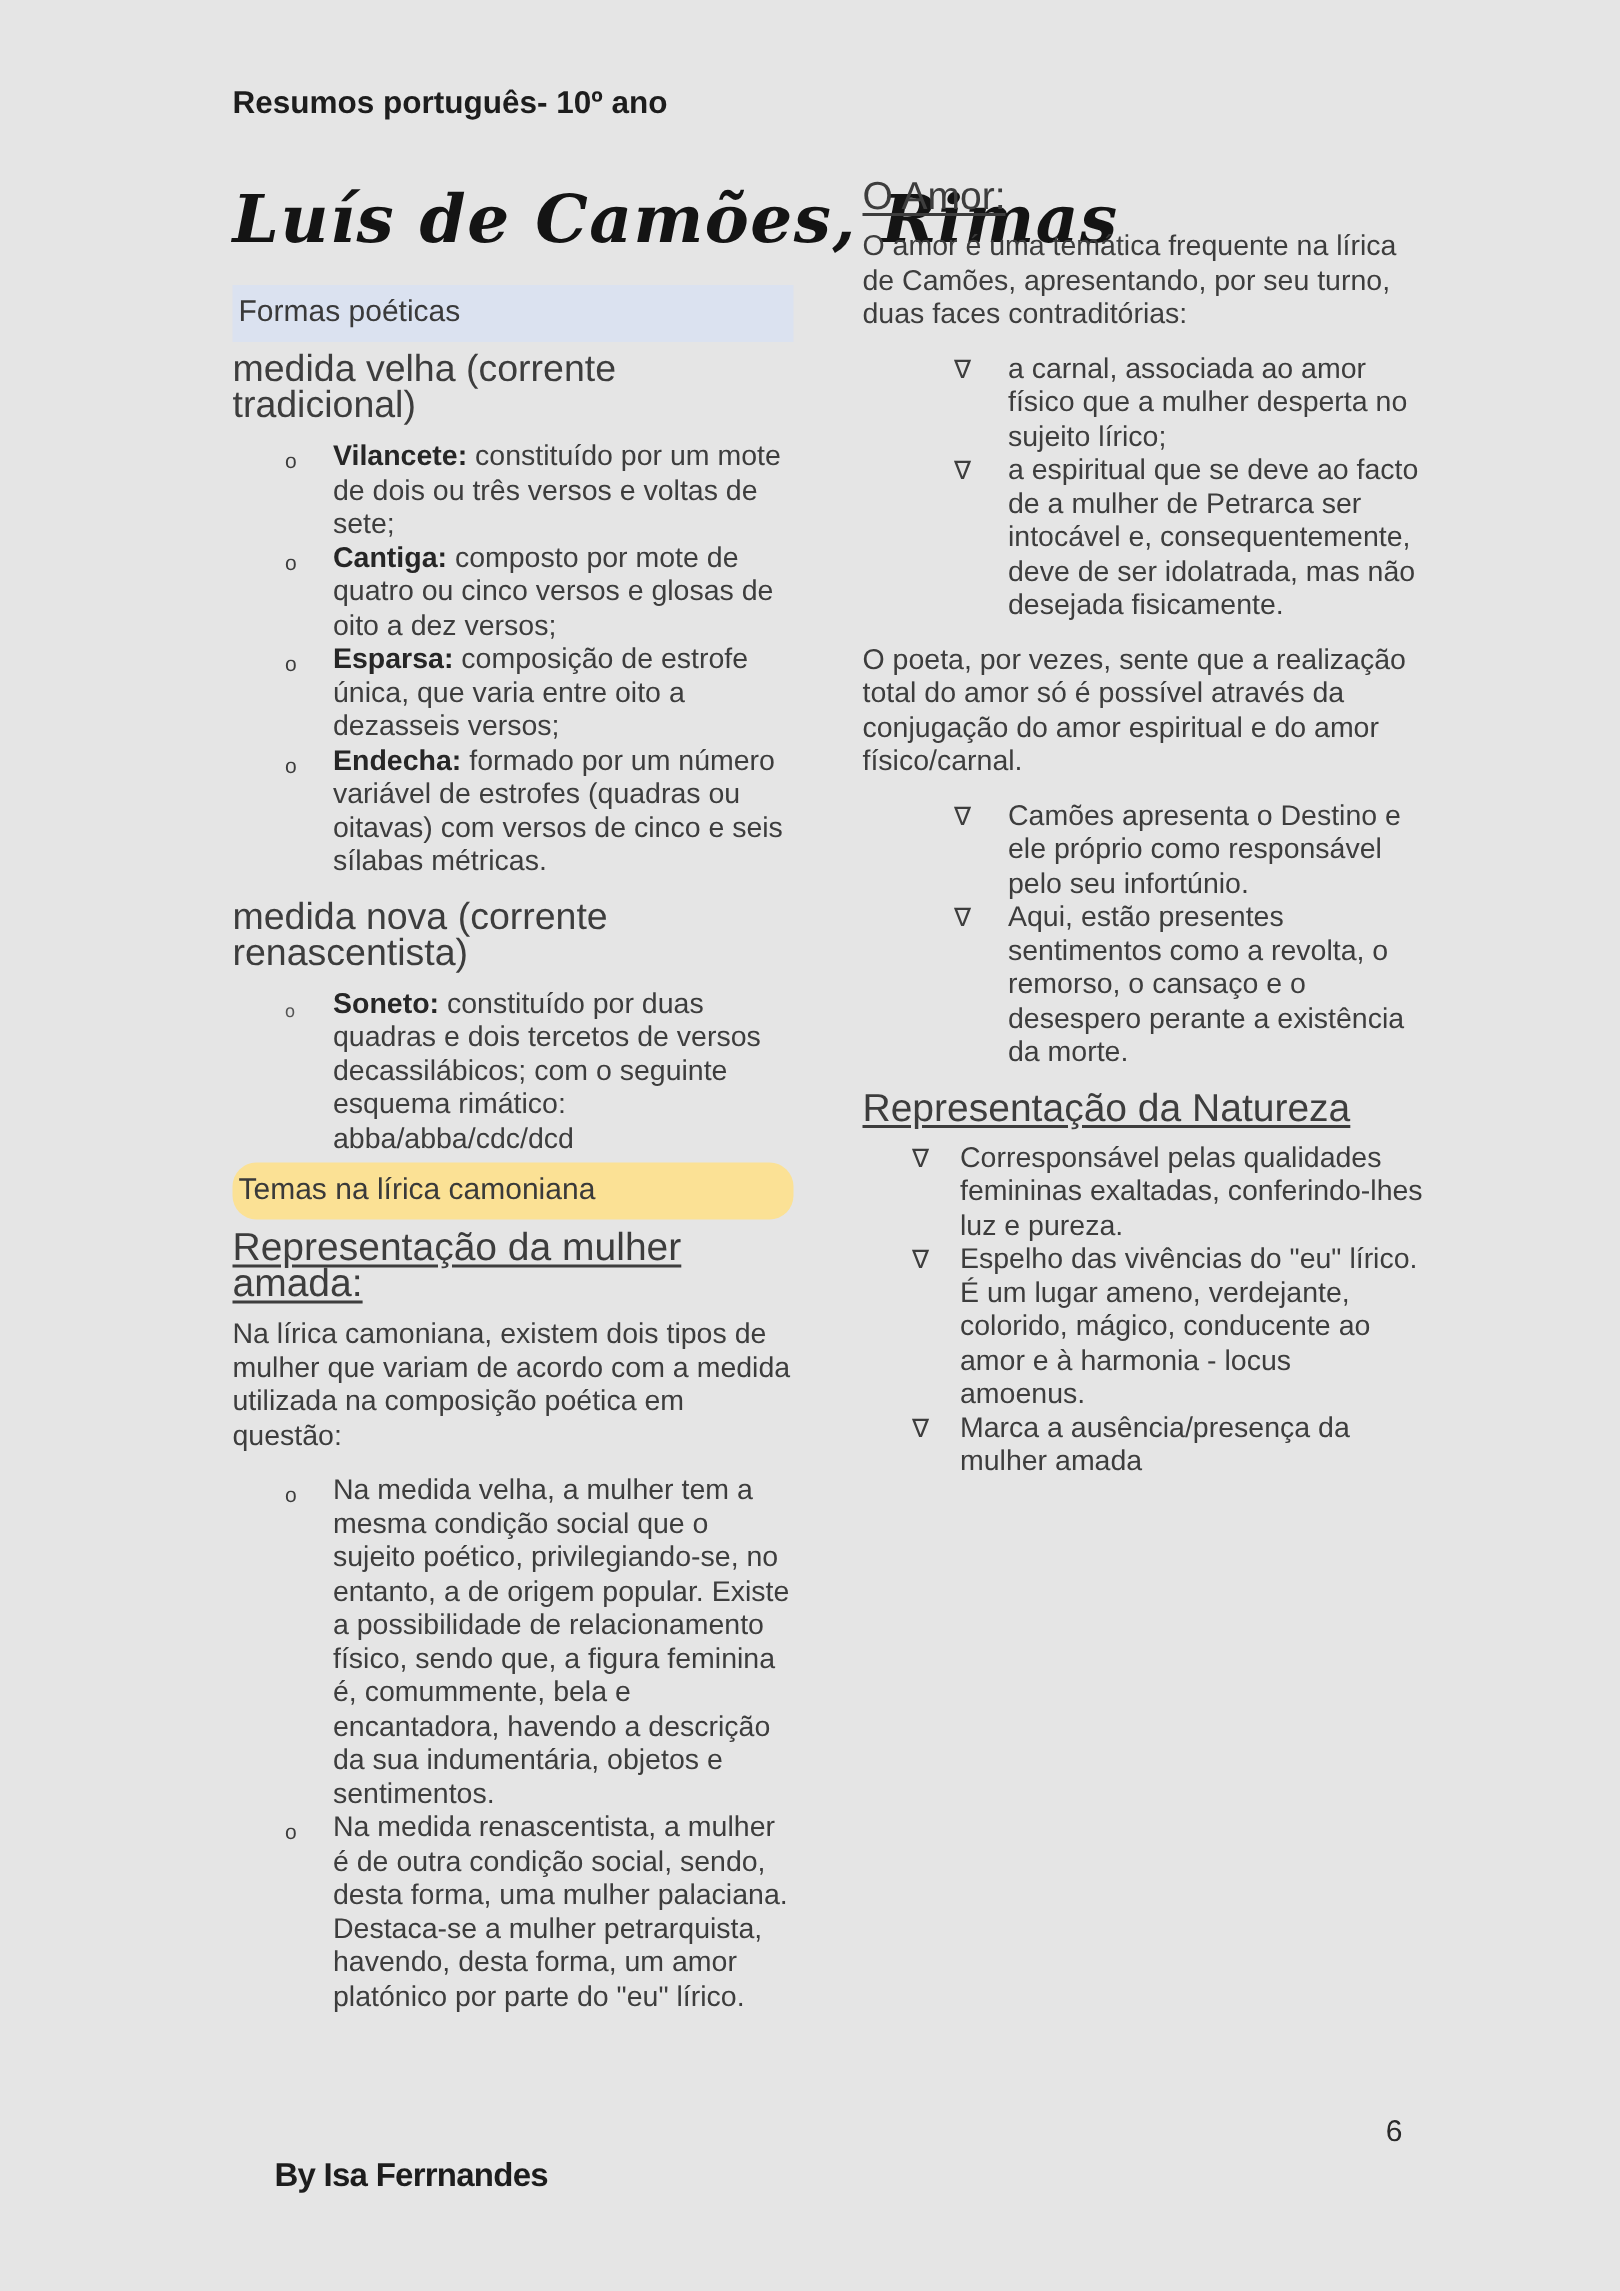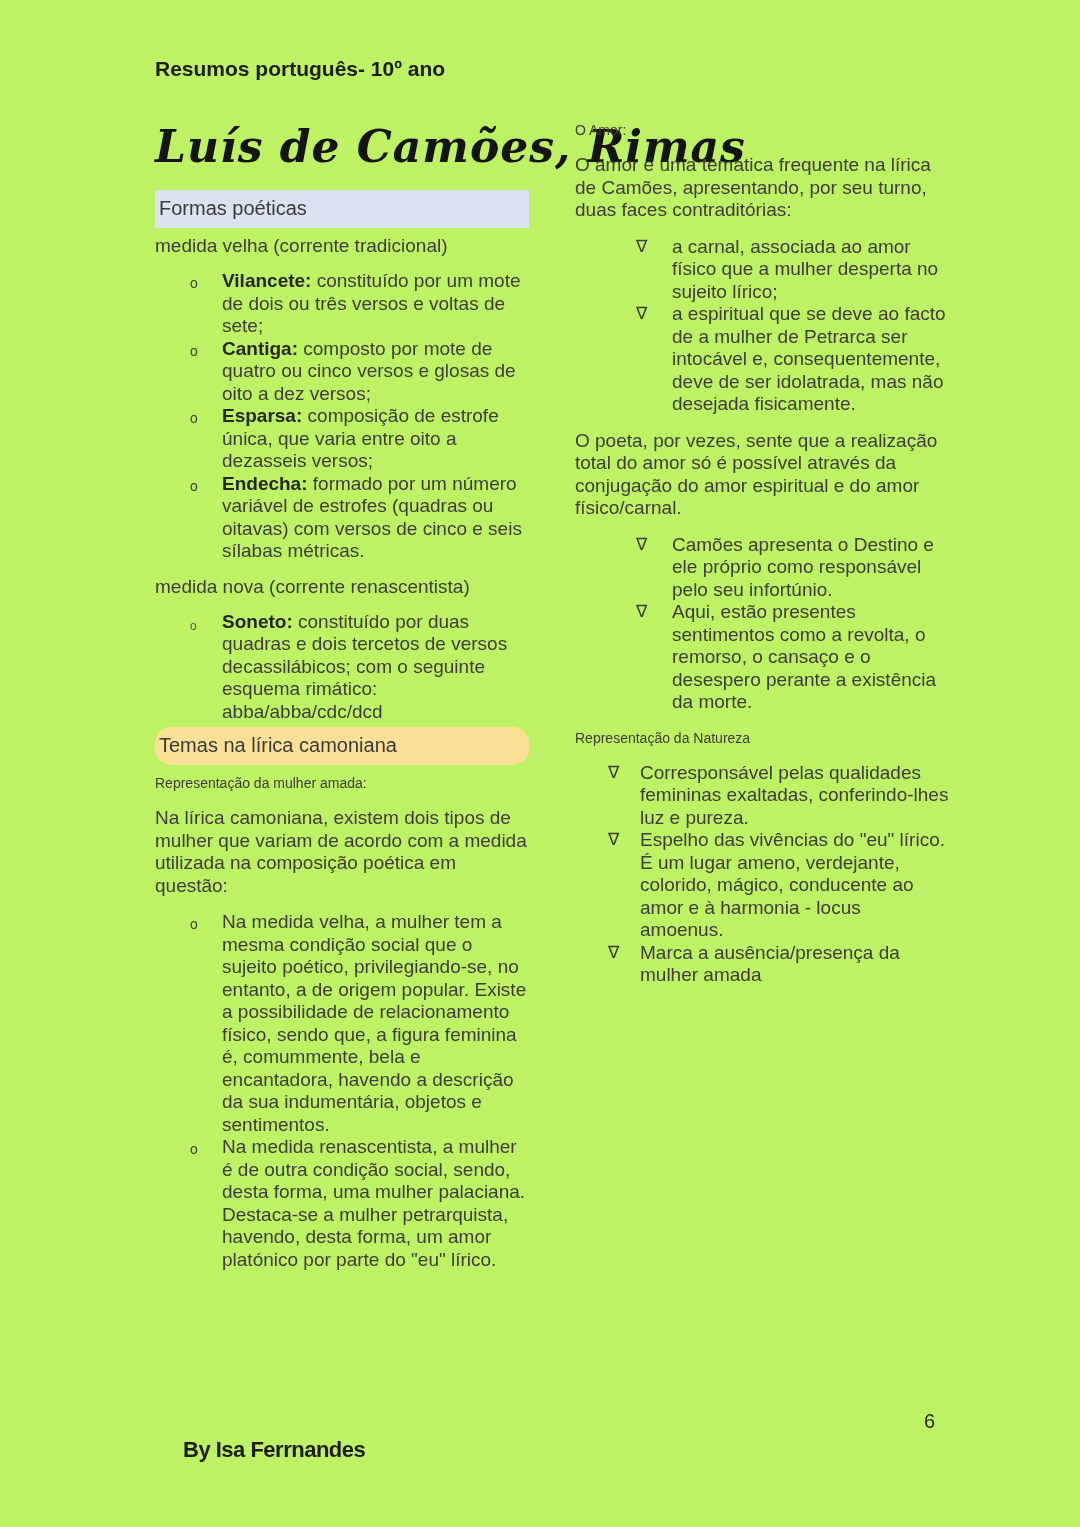--- a/index.html
+++ b/index.html
@@ -3,21 +3,21 @@
 <meta charset="utf-8">
 <style>
   * { margin:0; padding:0; box-sizing:border-box; }
   html,body { background:#ffffff; }
   body {
     width:1080px; height:1527px; position:relative;
     font-family:"Liberation Sans", sans-serif;
     color:#3d3d3d;
     overflow:hidden;
   }
-  .page { position:absolute; inset:0; background:#bef264; }
+  .page { position:absolute; inset:0; background:#e5e5e5; }
 
   .doc-header {
     position:absolute; left:155px; top:57px;
     font-size:21px; font-weight:700; color:#1d1d1d;
   }
 
   .col { position:absolute; top:118px; width:374px; }
   .col-left  { left:155px; }
   .col-right { left:575px; }
 
@@ -34,26 +34,26 @@
     display:block; width:374px;
     font-size:20px; line-height:26px;
     padding:5px 10px 7px 4px;
     margin:8px 0 6px 0;
     color:#3a3a3a;
   }
   .hl-blue   { background:#dbe2f0; }
   .hl-yellow { background:#fbe195; margin-top:4px;border-radius:16px; }
 
   .label {
-    font-size:19px; line-height:24px; margin:0 0 12px 0;
+    font-size:25px; line-height:24px; margin:0 0 12px 0;
   }
 
   .underlined {
-    font-size:14px; line-height:24px;
-    text-underline-offset:3px;
+    font-size:26px; line-height:24px;
+    text-decoration:underline; text-underline-offset:3px;
     margin:0 0 12px 0;
   }
 
   p.body-text {
     font-size:19px; line-height:22.5px; margin:0 0 14px 0;
   }
 
   ul.list { list-style:none; margin:0 0 12px 0; padding:0; }
   ul.list li {
     position:relative;

